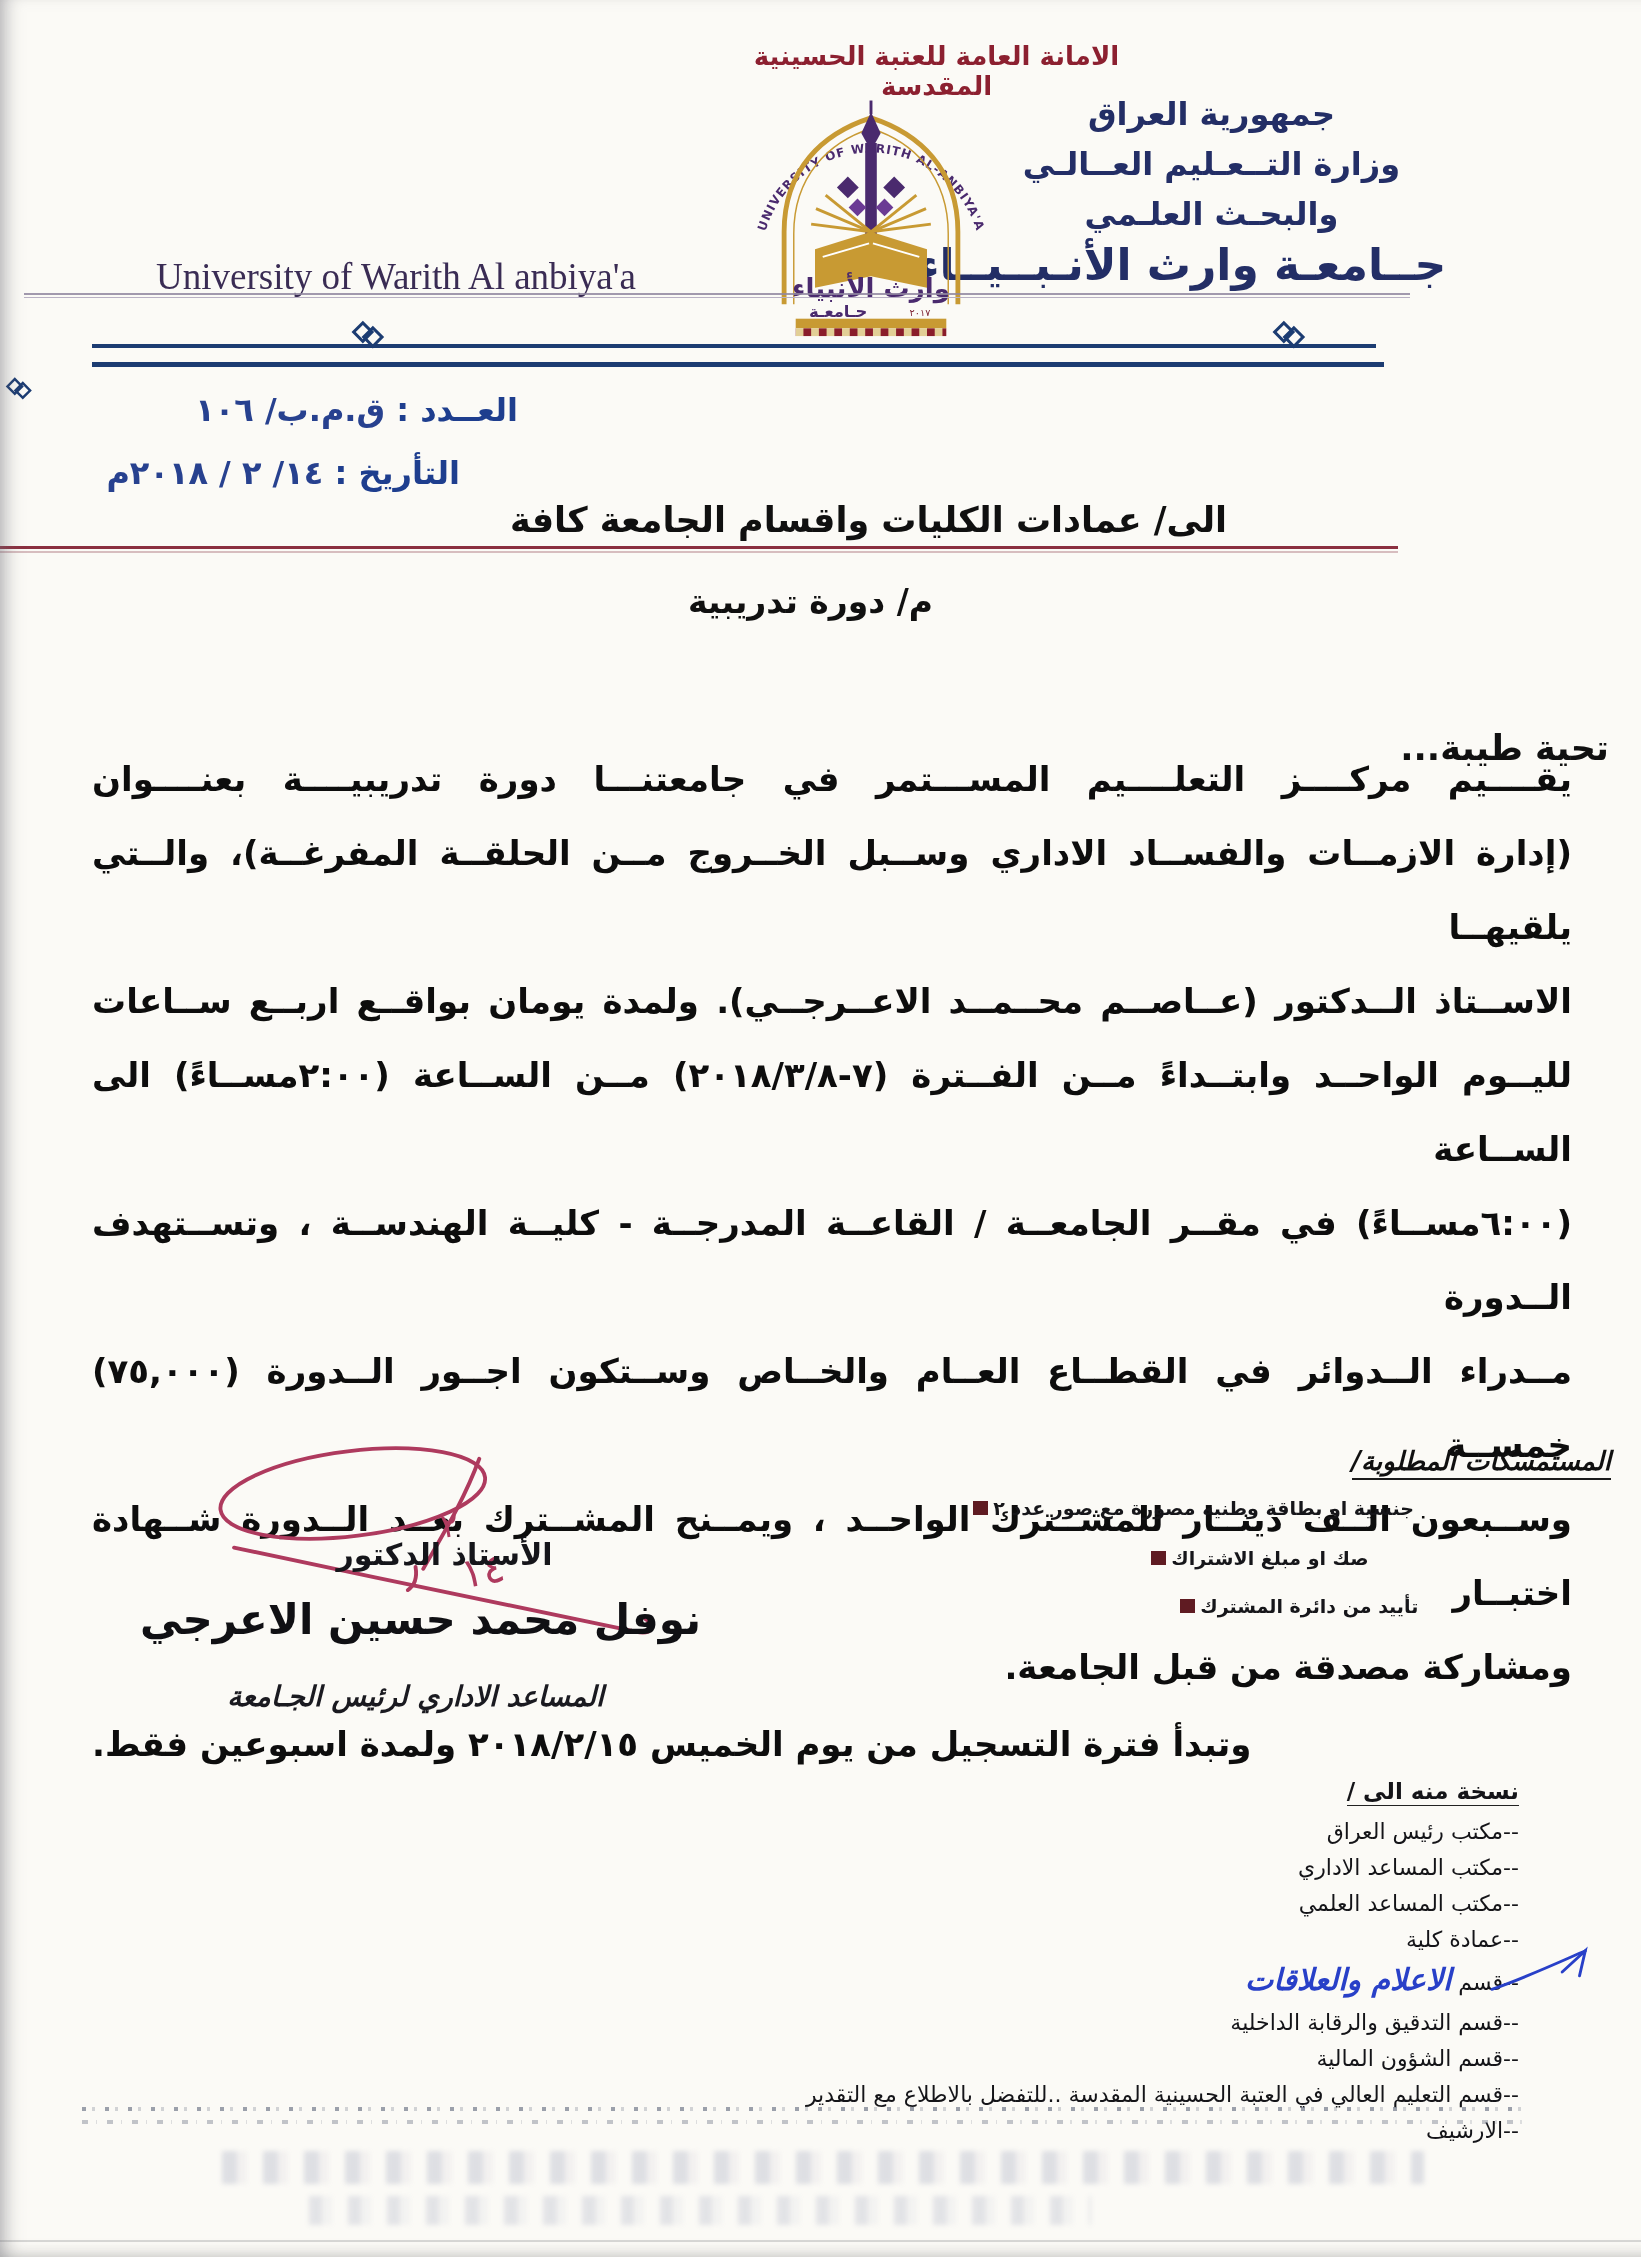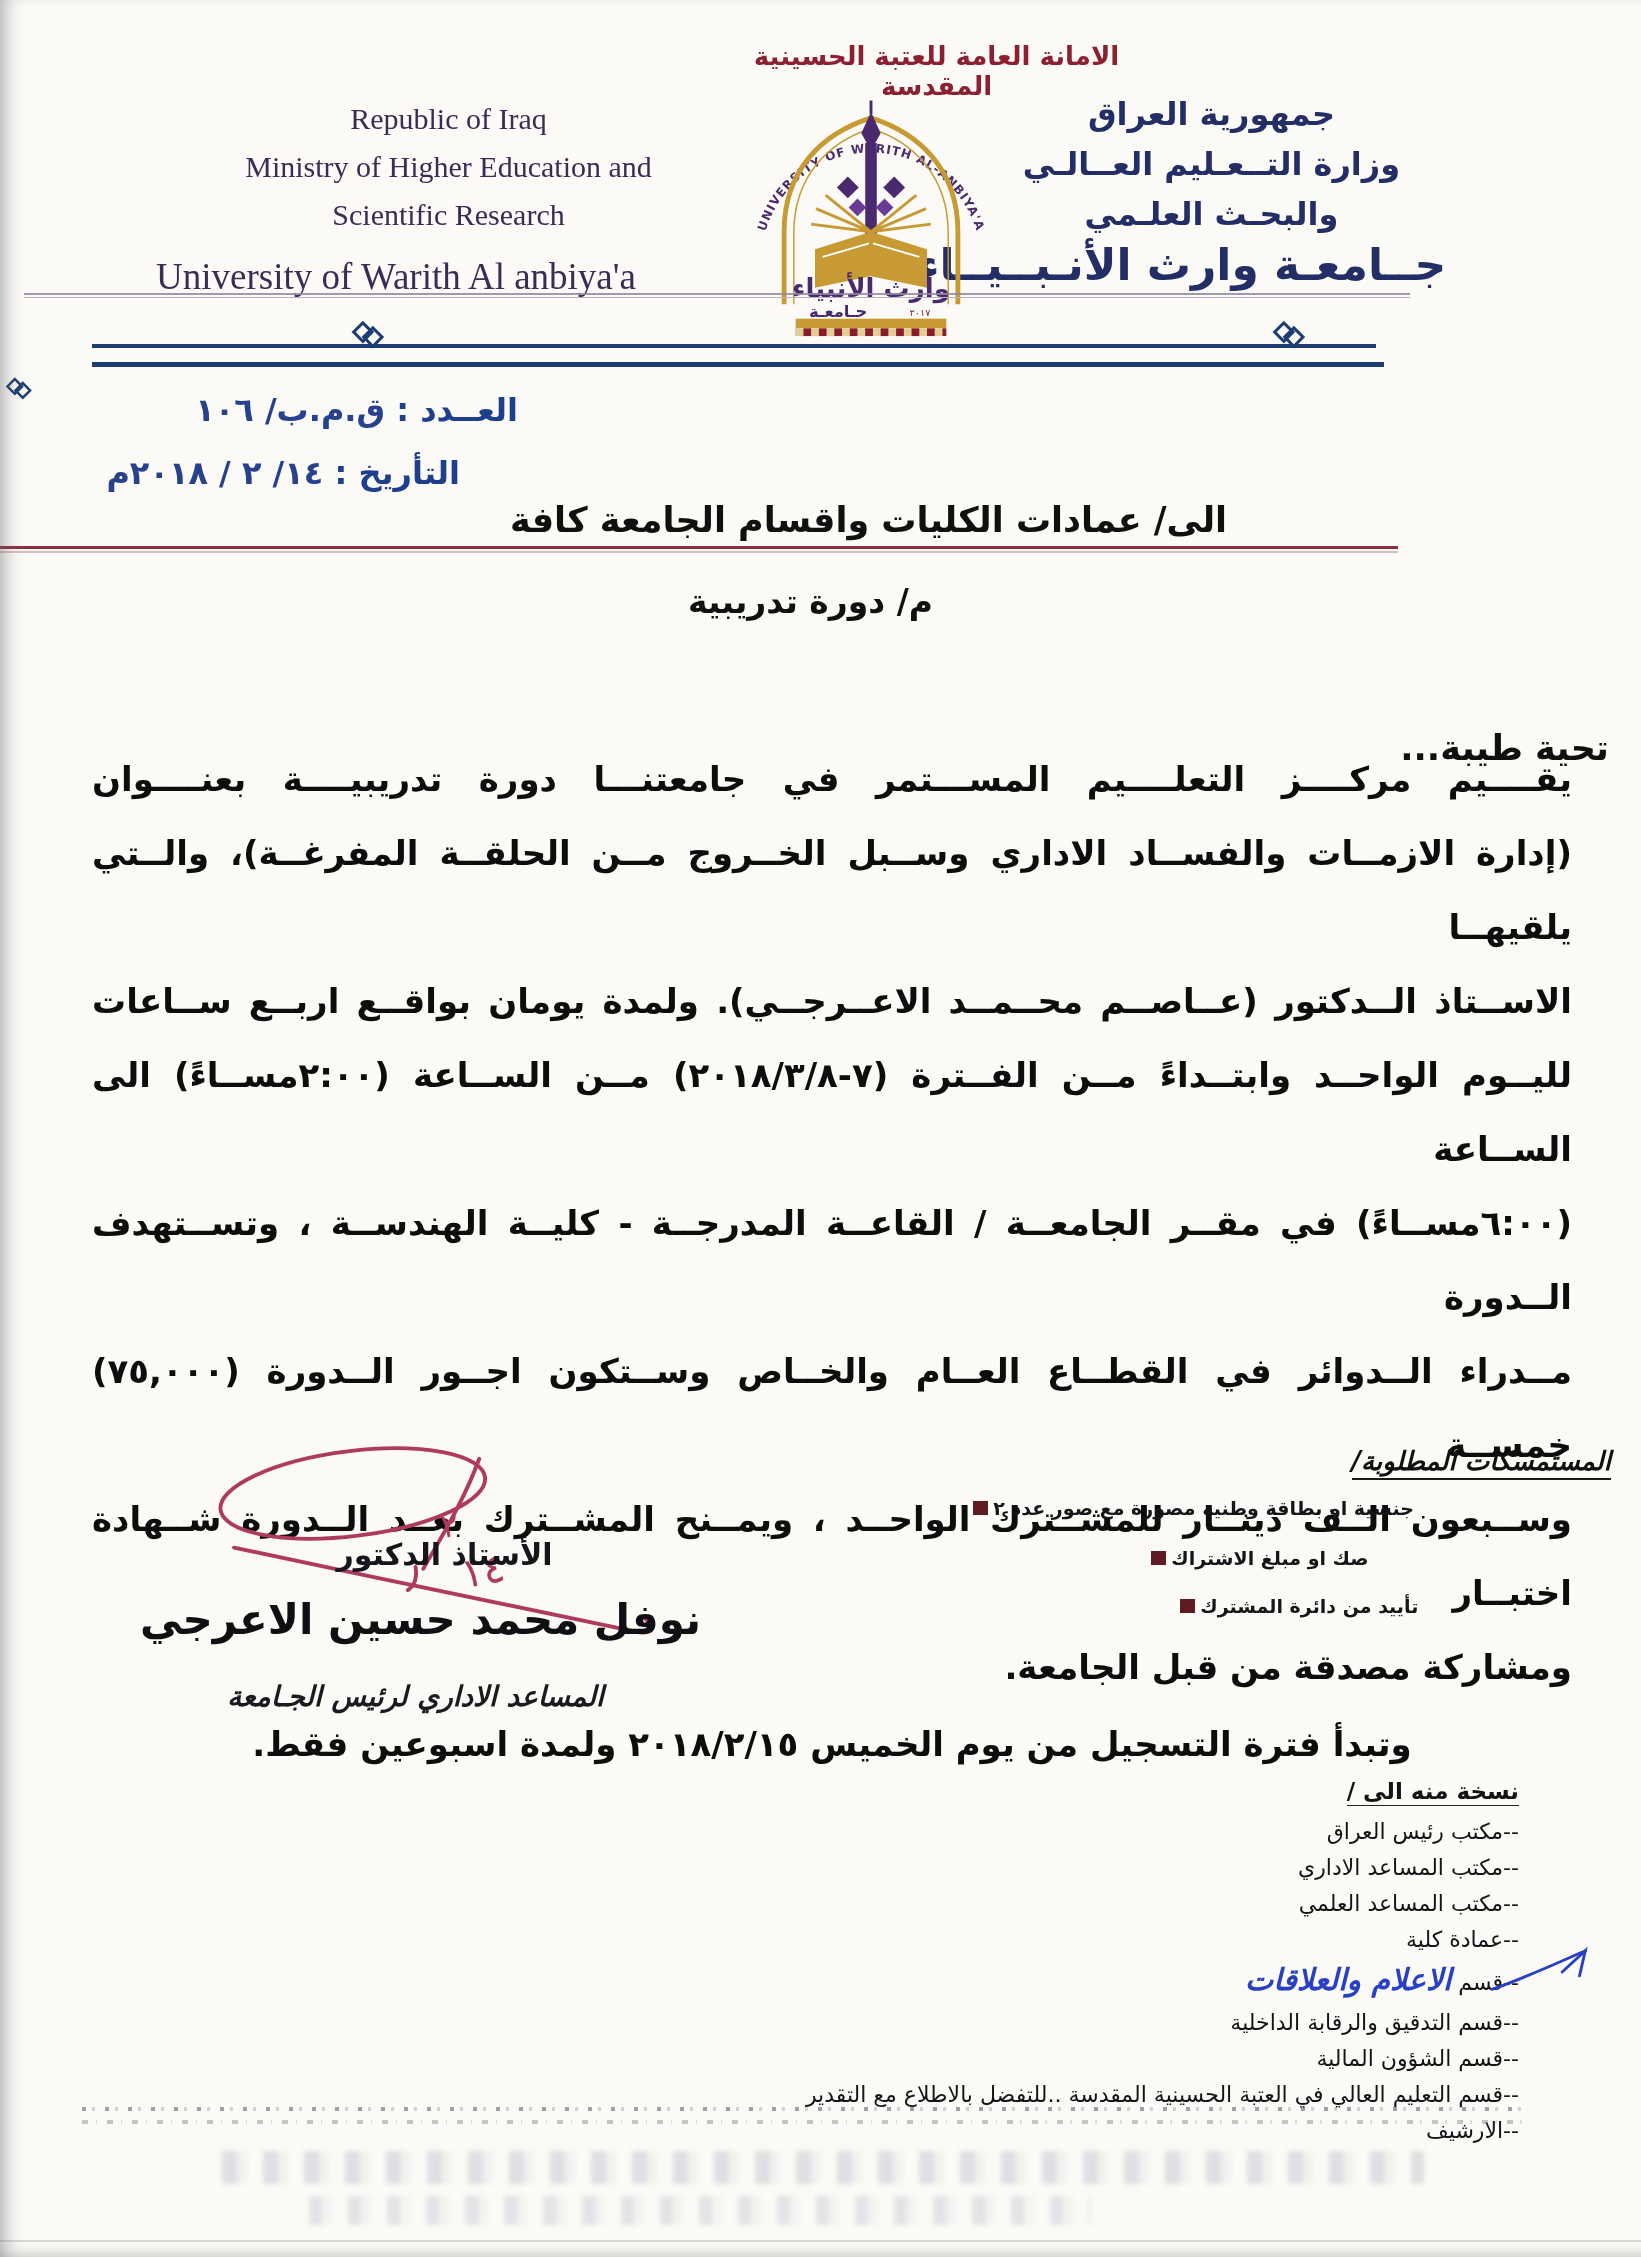--- a/index.html
+++ b/index.html
@@ -47,21 +47,21 @@
   .redline{left:0;top:546px;width:1398px;height:2.9px;background:#8b3040;}
   .redline2{left:0;top:551px;width:1398px;height:1.9px;background:#b98a92;opacity:.55;}
   .subject{left:521px;top:582px;width:579px;text-align:center;direction:rtl;
     color:#101010;font-weight:700;font-size:33px;}
   .greeting{right:60px;top:680px;direction:rtl;color:#101010;font-weight:700;font-size:35px;margin-top:48px;}
   
   .body-text{left:92px;top:742px;width:1480px;direction:rtl;color:#0d0d0d;
     font-weight:700;font-size:34px;}
   .body-text .bl{line-height:74px;text-align:justify;text-align-last:justify;}
   .body-text .bl.last{text-align:right;text-align-last:right;}
-  .body-text .reg{line-height:74px;text-align:center;margin-top:2.9px;}
+  .body-text .reg{line-height:74px;text-align:left;margin-top:2.9px;}
   
   .req-title{right:58px;top:1446px;direction:rtl;color:#101010;font-weight:700;font-size:26px;
     border-bottom:2.4px solid #1a1a1a;padding-bottom:1.9px;font-style:italic;}
   .req-item{display:flex;align-items:center;color:#16161a;font-weight:700;font-size:19px;}
   .req-item .sq{width:14.5px;height:14.5px;background:#5f1b22;margin-right:5.8px;flex:0 0 auto;}
   .req-item .txt{direction:rtl;white-space:nowrap;}
   .req1{left:973px;top:1497px;}
   .req2{left:1151px;top:1547px;}
   .req3{left:1180px;top:1595px;}
   
@@ -90,25 +90,20 @@
   .bottomline{left:0;top:2240px;width:1641px;height:1.9px;background:rgba(150,150,152,.35);}
   svg text{font-family:"DejaVu Sans",sans-serif;}
 </style>
 </head>
 <body>
 
 <div class="page">
 
   <div class="abs secretariat rtl">الامانة العامة للعتبة الحسينية المقدسة</div>
 
-  <div class="abs en-block">
-    <div>Republic of Iraq</div>
-    <div>Ministry of Higher Education and</div>
-    <div>Scientific Research</div>
-  </div>
   <div class="abs en-uni">University of Warith Al anbiya'a</div>
 
   <div class="abs ar-block rtl">
     <div>جمهورية العراق</div>
     <div>وزارة التــعـليم العــالـي</div>
     <div>والبحـث العلـمي</div>
   </div>
   <div class="abs ar-uni rtl">جــامعـة وارث الأنـبــيــاء</div>
 
   <svg class="abs" style="left:726px;top:87px;" width="290" height="251" viewBox="0 0 300 260">

